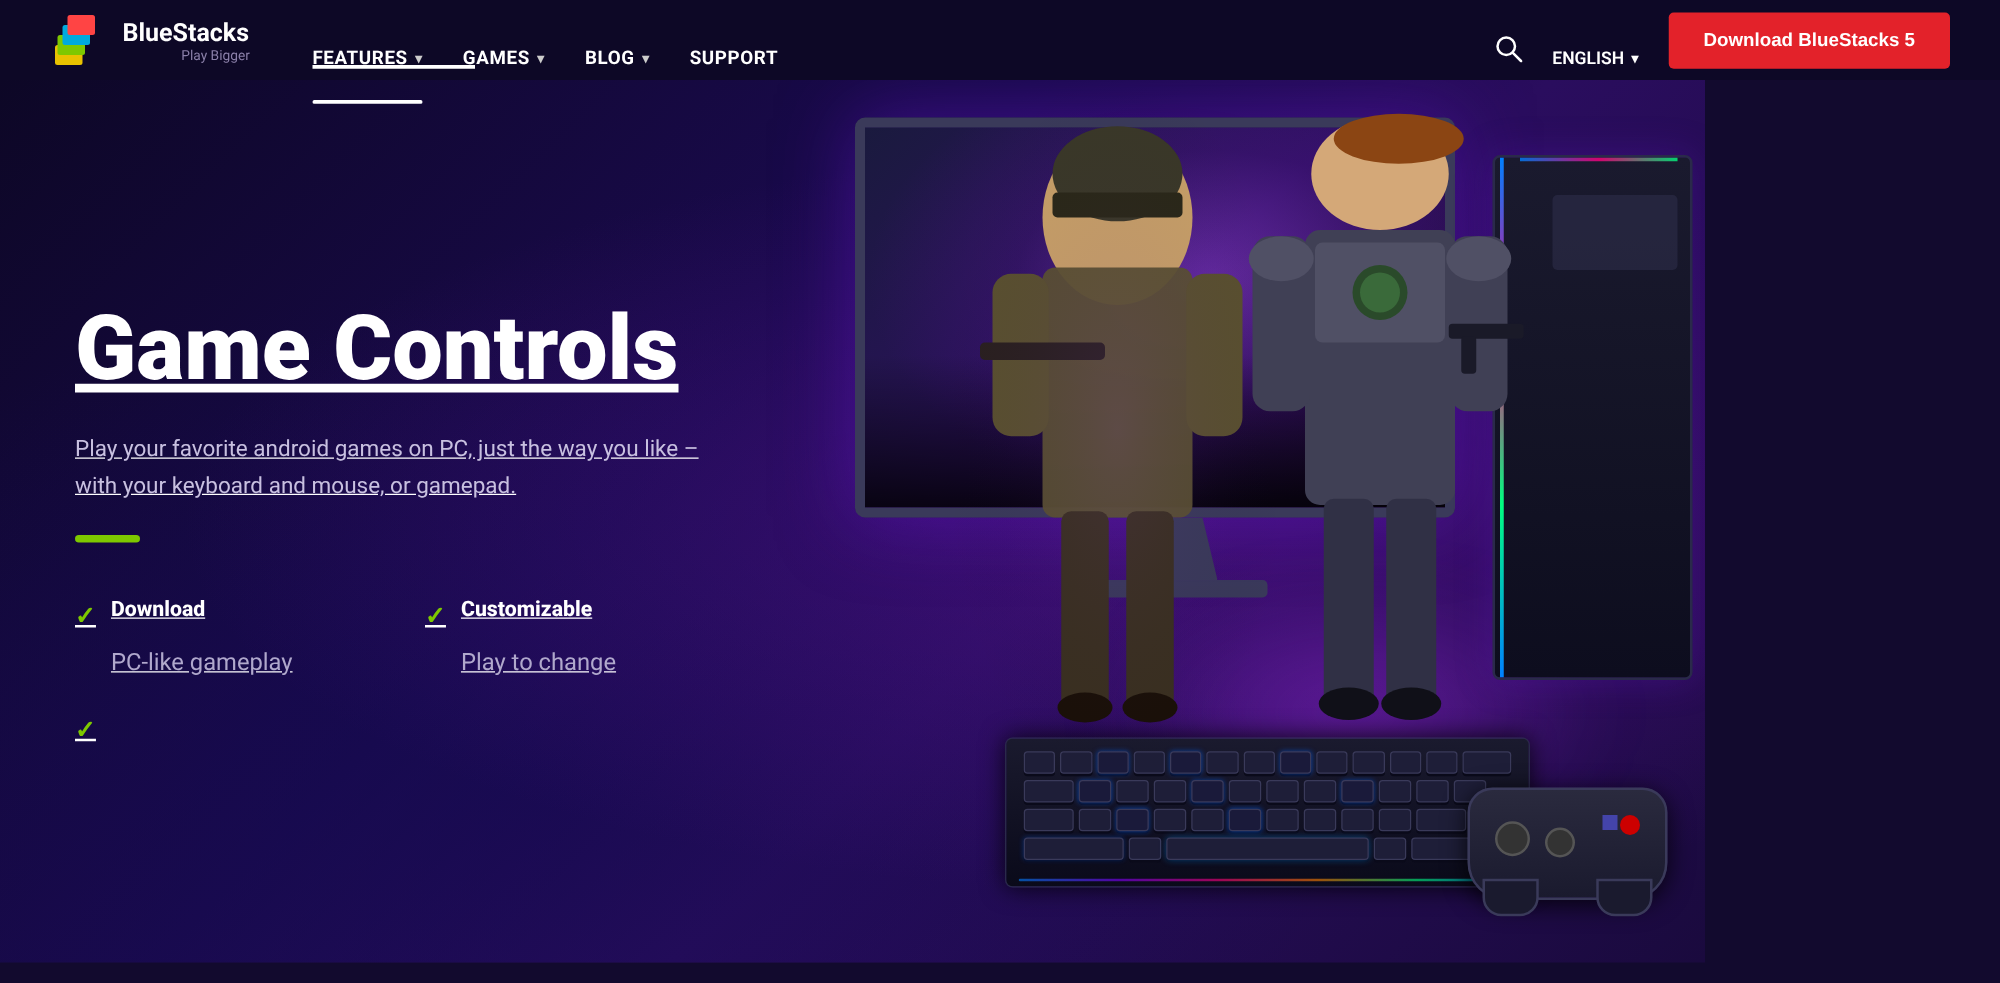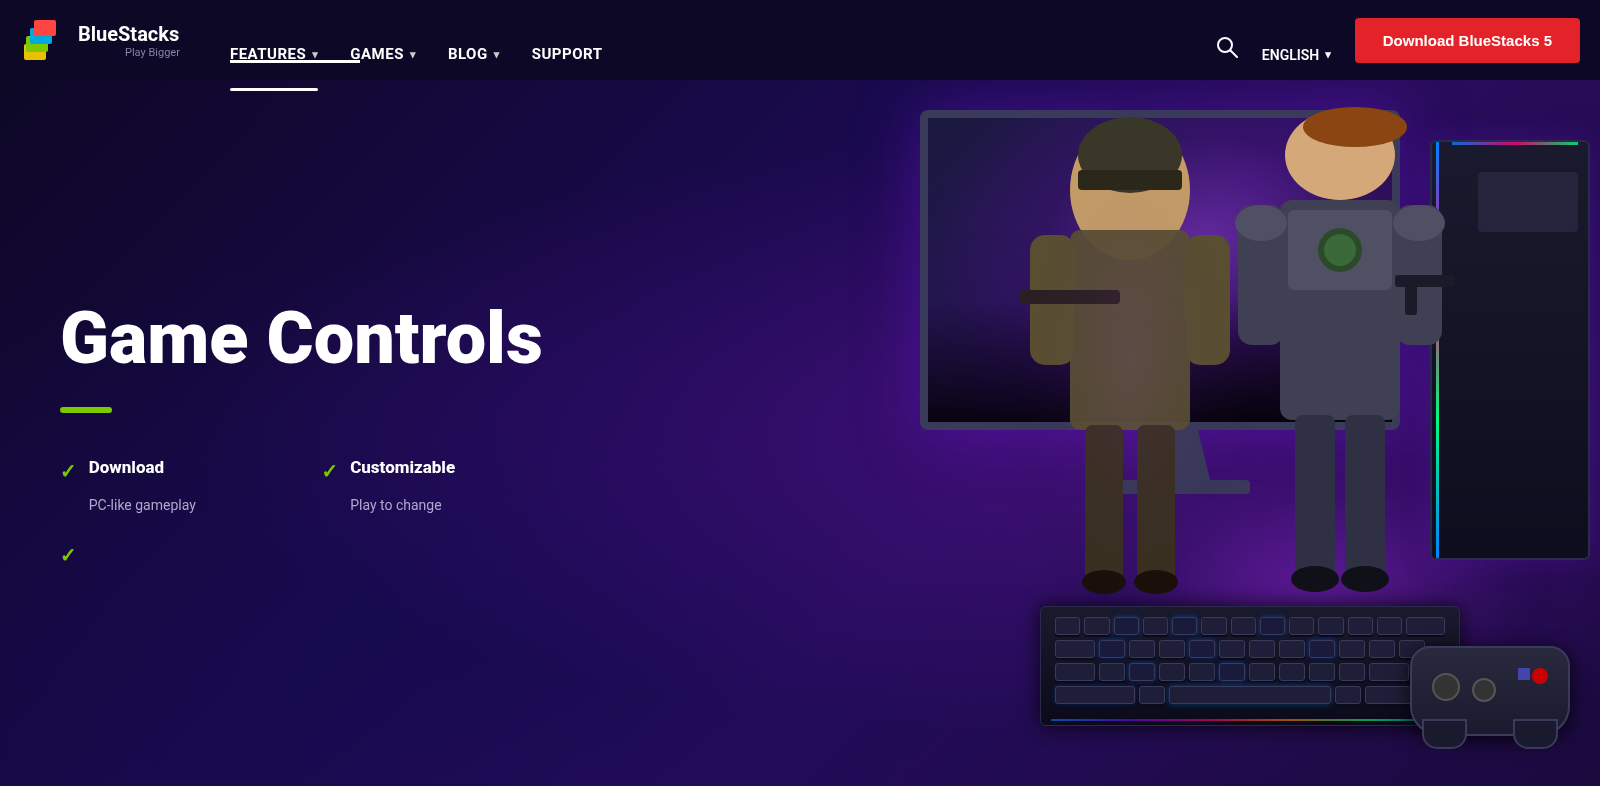--- a/index.html
+++ b/index.html
@@ -9,22 +9,22 @@
       color: #fff;
       width: 1600px;
       min-height: 786px;
       overflow-x: hidden;
     }
 
     
     nav {
       display: flex;
       align-items: center;
-      padding: 0 20px;
-      height: 80px;
+      padding: 0 40px;
+      height: 64px;
       background: #0d0826;
       position: relative;
       z-index: 10;
     }
     .logo-area {
       display: flex;
       align-items: center;
       gap: 10px;
       margin-right: 50px;
     }
@@ -60,27 +60,28 @@
       font-size: 15px;
       font-weight: 700;
       border: none;
       border-radius: 4px;
       cursor: pointer;
       white-space: nowrap;
     }
 
     
     .hero {
-      width: 1600px;
+      width: 1364px;
       min-height: 706px;
       background: linear-gradient(135deg, #0d0726 0%, #1a0a4e 40%, #2a0d5e 60%, #1a0a3e 100%);
       position: relative;
       display: flex;
       align-items: center;
       overflow: hidden;
+      text-decoration: underline;
     }
 
     .hero-bg-gradient {
       position: absolute;
       inset: 0;
       background: radial-gradient(ellipse at 70% 50%, rgba(100, 20, 160, 0.4) 0%, transparent 60%),
                   radial-gradient(ellipse at 30% 80%, rgba(20, 10, 80, 0.6) 0%, transparent 50%);
     }
 
     .hero-content {
@@ -123,21 +124,21 @@
     .feature-item { display: flex; align-items: flex-start; gap: 12px; }
     .check-icon {
       color: #7ec800;
       font-size: 20px;
       margin-top: 2px;
       flex-shrink: 0;
       font-weight: 900;
     }
     .feature-text-group {}
     .feature-title { font-size: 17px; font-weight: 800; color: #fff; margin-bottom: 4px; }
-    .feature-desc { font-size: 14px; color: #b0a8cc; margin-top: 20px; }
+    .feature-desc { font-size: 19px; color: #b0a8cc; margin-top: 20px; }
 
     
     .hero-image-area {
       position: absolute;
       right: -20px;
       top: 0;
       width: 900px;
       height: 100%;
       z-index: 1;
     }
@@ -362,20 +363,21 @@
     </div>
     <button class="download-btn">Download BlueStacks 5</button>
   </div>
 </nav>
 
 <section class="hero">
   <div class="hero-bg-gradient"></div>
 
   <div class="hero-content">
     <h1 class="hero-title">Game Controls</h1>
+    <p class="hero-desc">Play your favorite android games on PC, just the way you like – with your keyboard and mouse, or gamepad.</p>
     <div class="green-bar"></div>
 
     <div class="features-grid">
       <div class="feature-item">
         <span class="check-icon">✓</span>
         <div class="feature-text-group">
           <div class="feature-title">Download</div>
           <div class="feature-desc">PC-like gameplay</div>
         </div>
       </div>

